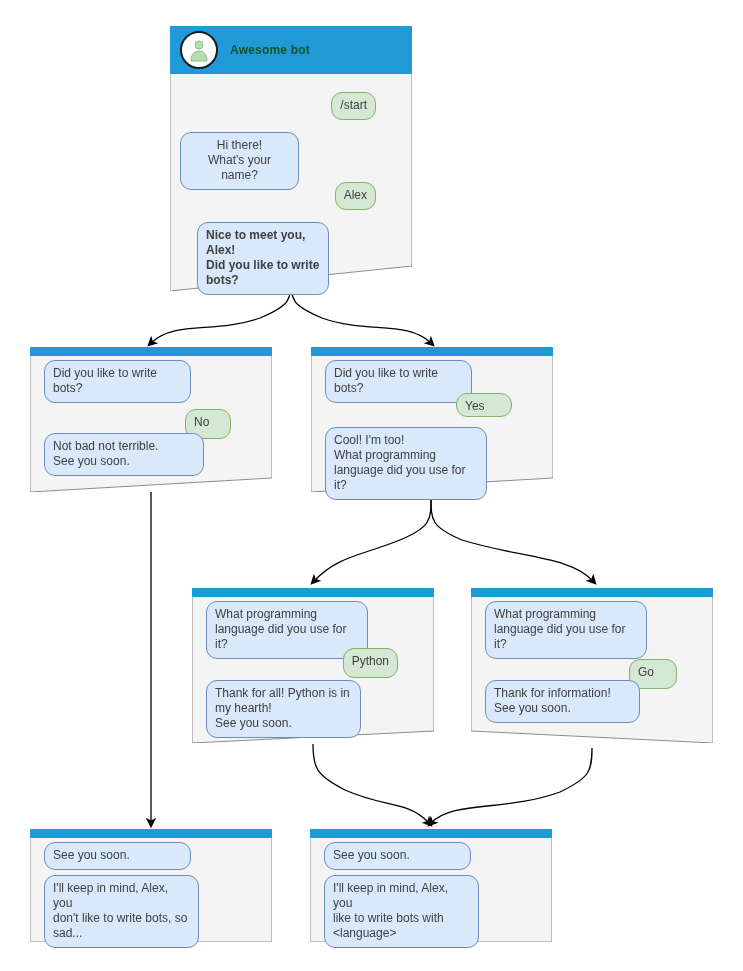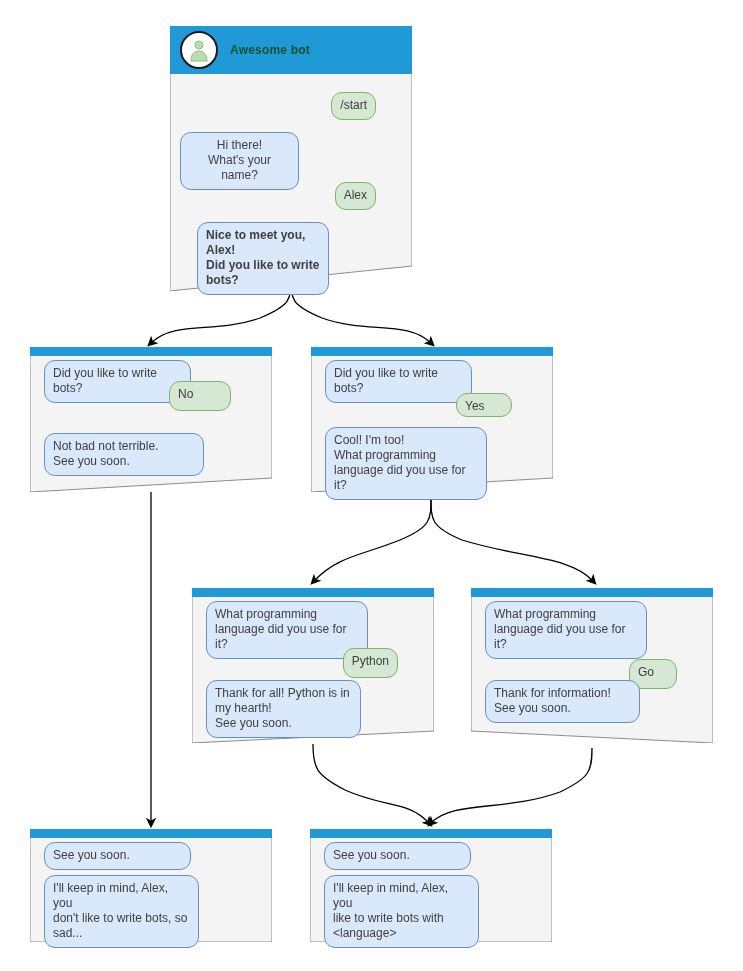--- a/index.html
+++ b/index.html
@@ -105,21 +105,21 @@
   </div>
 
   <div class="node" style="left:30px;top:347px;width:242px;height:145px;">
     <svg class="node-shape" viewBox="0 0 242 145" preserveAspectRatio="none">
       <path d="M0,0 L242,0 L242,131 L0,145 Z" fill="#f4f4f4" stroke="#8c8c8c" stroke-width="1"></path>
       <rect x="0" y="0" width="242" height="9" fill="#1f9ad6"></rect>
     </svg>
     <div class="node-inner">
       <div class="msgs">
         <div class="bubble bot" style="left:14px;top:13px;width:147px;">Did you like to write bots?</div>
-        <div class="bubble user" style="right:41px;top:34px;width:62px;height:30px;">No</div>
+        <div class="bubble user" style="right:41px;top:62px;width:46px;height:30px;">No</div>
         <div class="bubble bot" style="left:14px;top:86px;width:160px;">Not bad not terrible.
 See you soon.</div>
       </div>
     </div>
   </div>
 
   <div class="node" style="left:311px;top:347px;width:242px;height:145px;">
     <svg class="node-shape" viewBox="0 0 242 145" preserveAspectRatio="none">
       <path d="M0,0 L242,0 L242,131 L0,145 Z" fill="#f4f4f4" stroke="#8c8c8c" stroke-width="1"></path>
       <rect x="0" y="0" width="242" height="9" fill="#1f9ad6"></rect>

